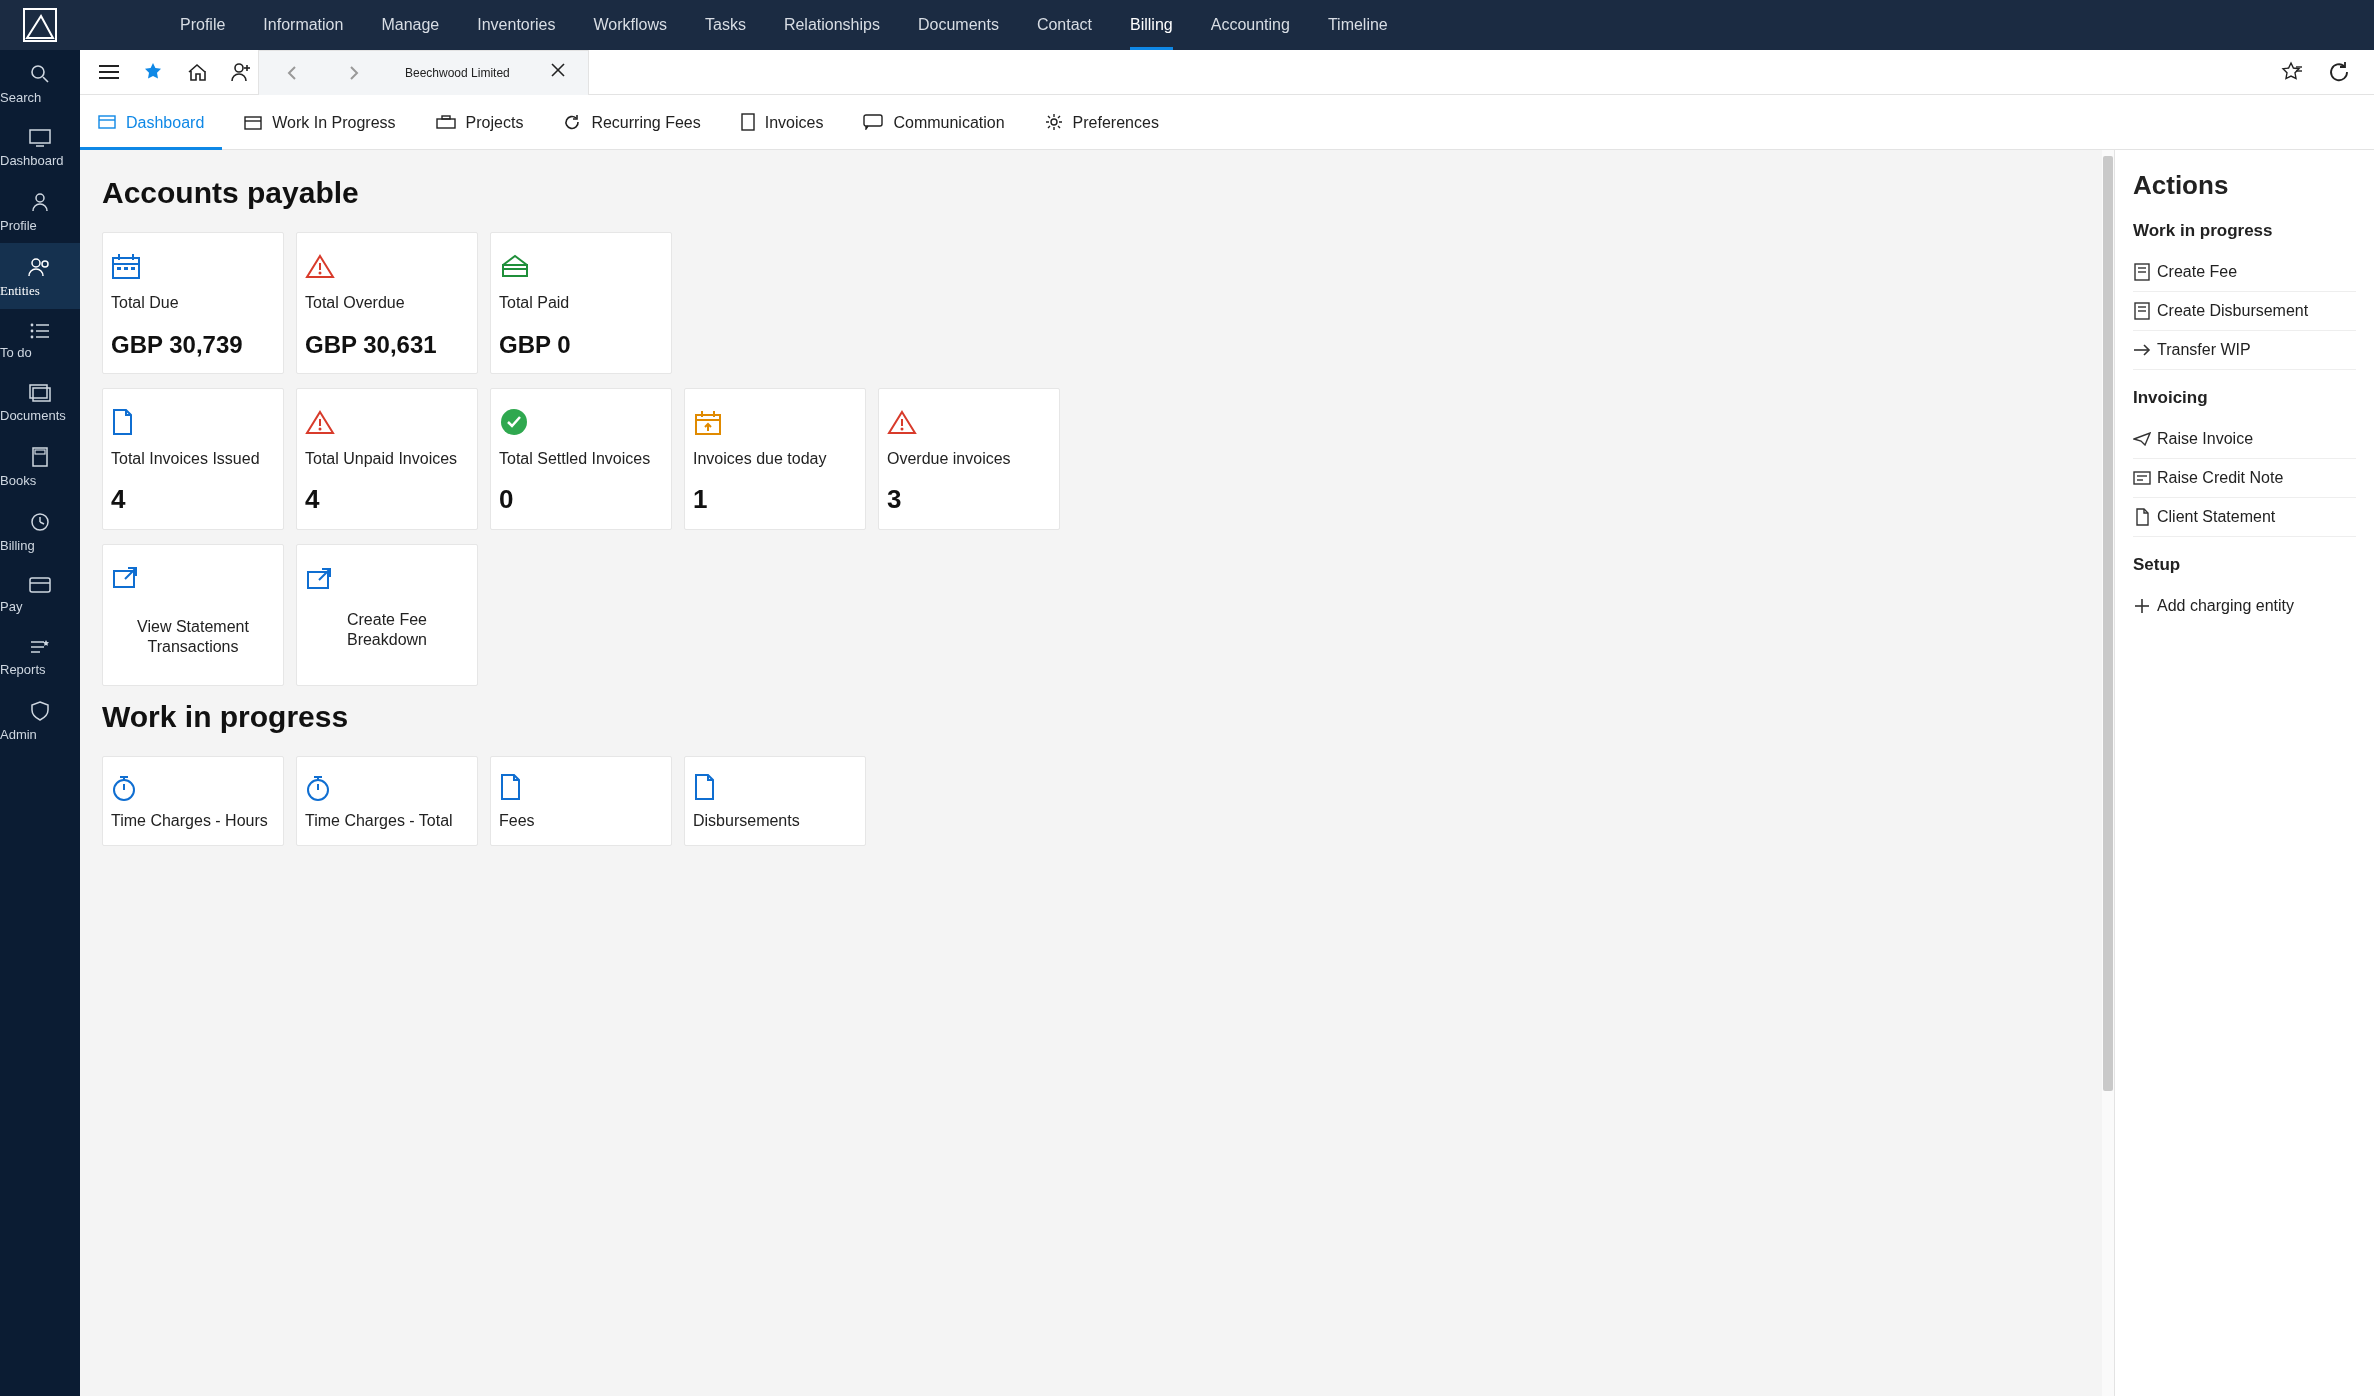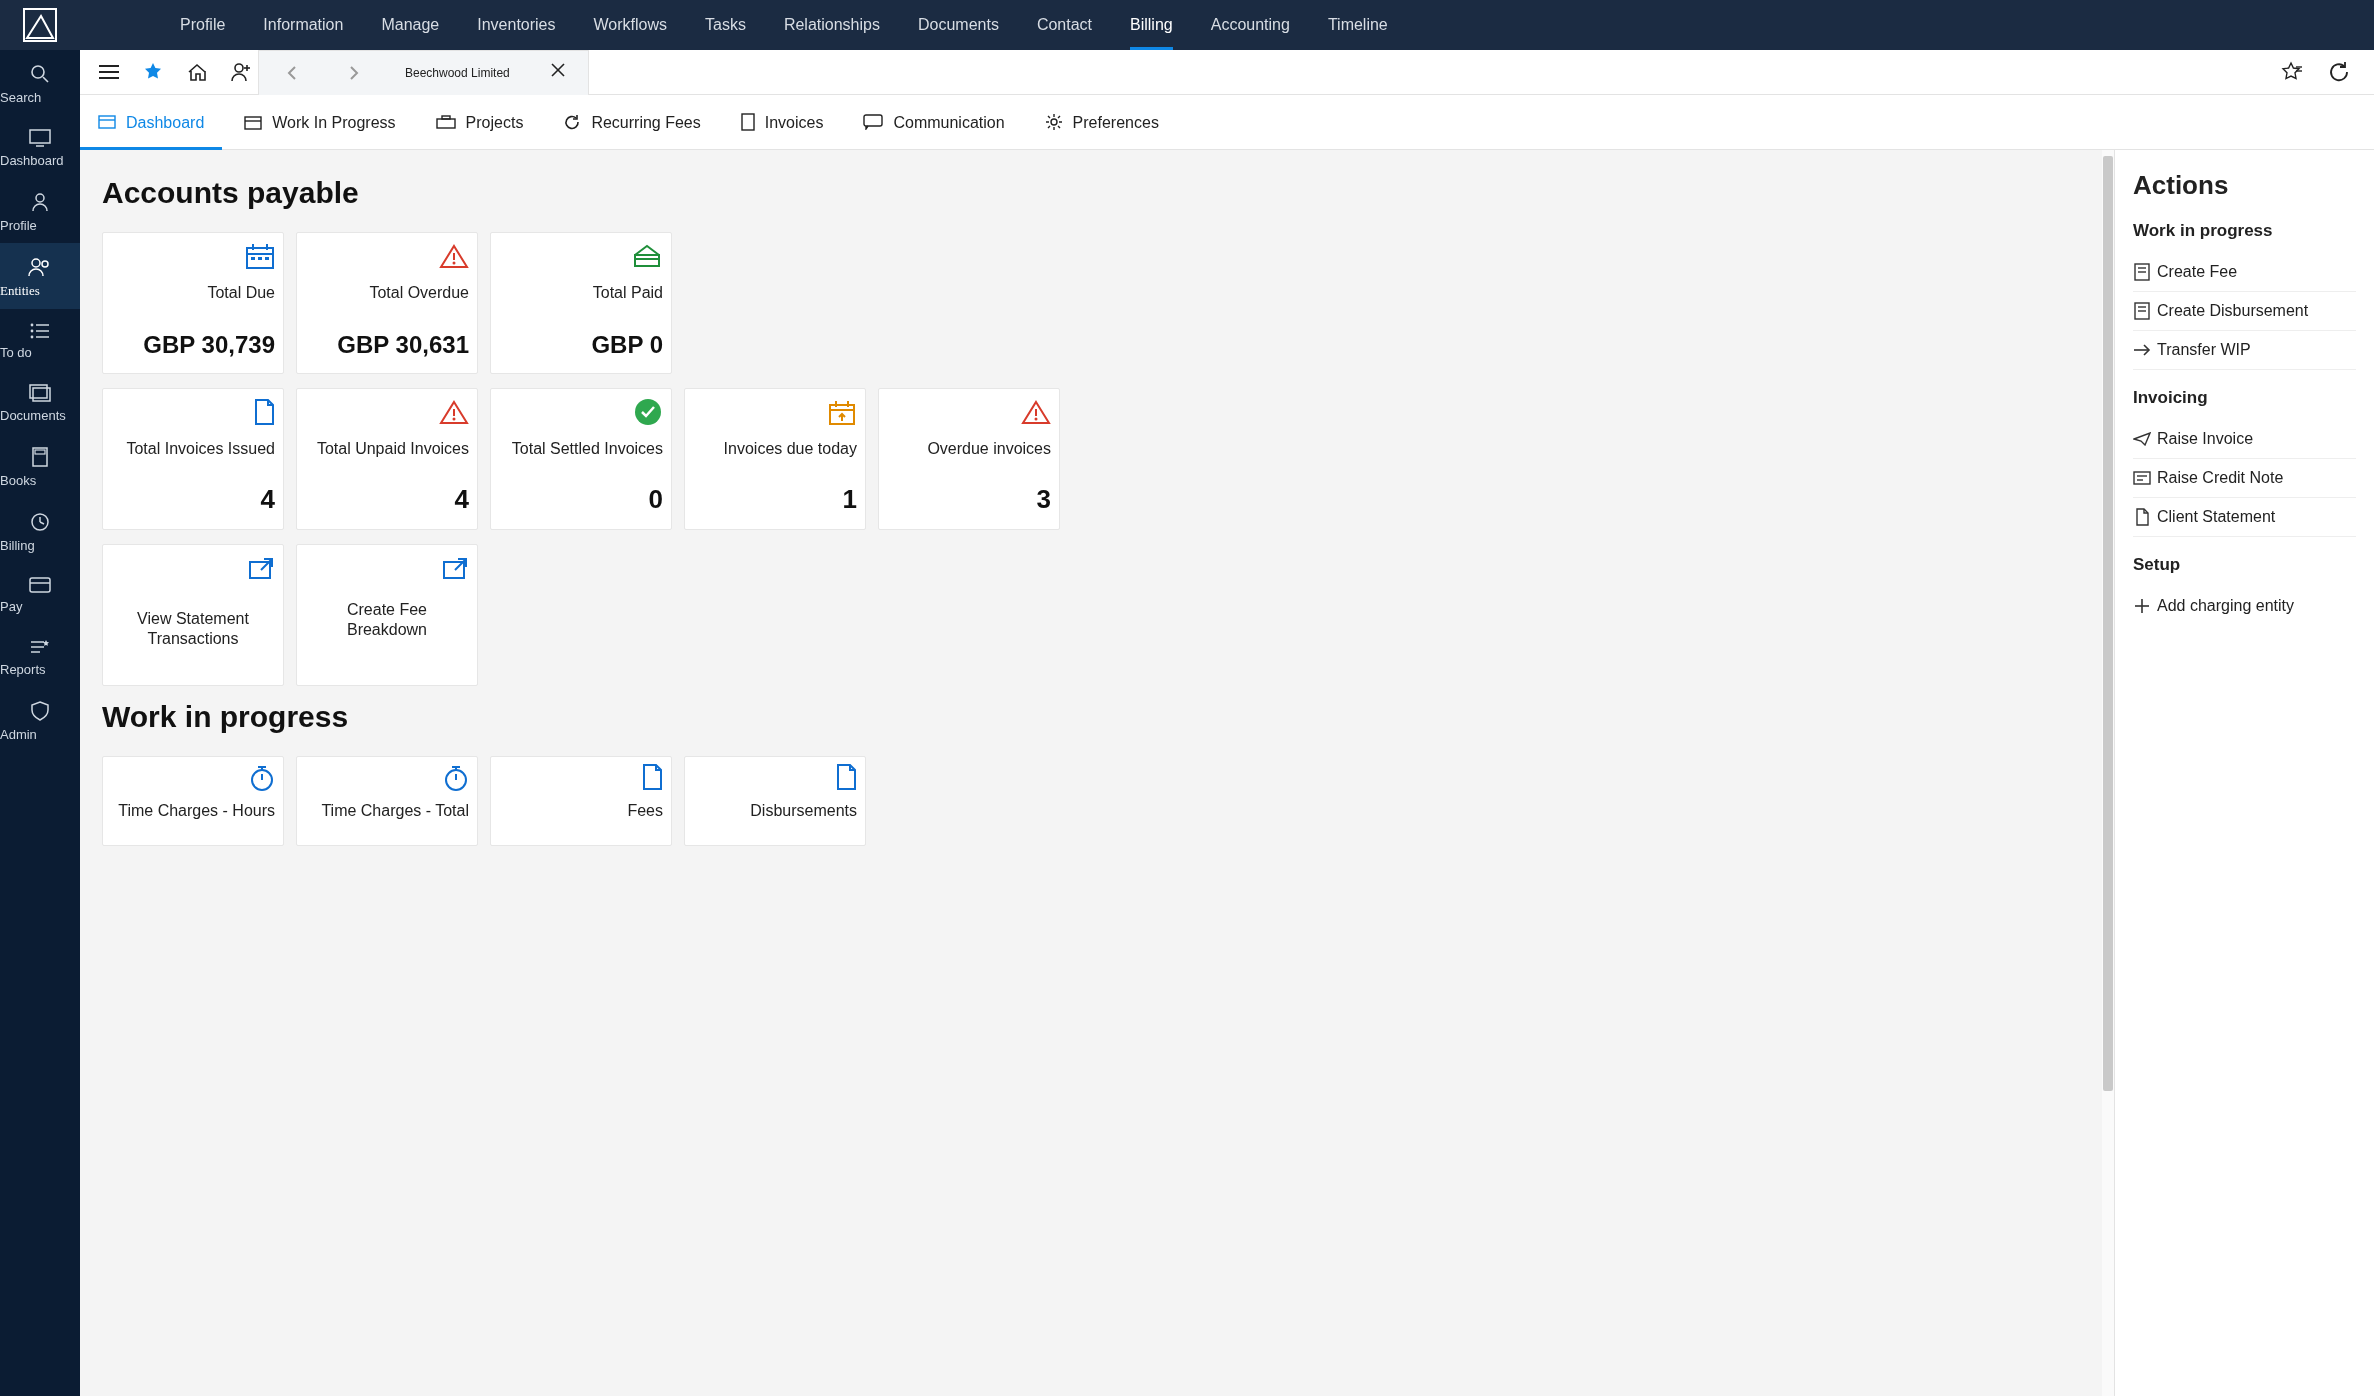--- a/index.html
+++ b/index.html
@@ -71,22 +71,22 @@
 
   
   .maincol {
     position:absolute; top:150px; left:80px; right:260px; bottom:0;
     overflow-y:auto; background:#f4f4f4; padding:26px 10px 26px 22px;
   }
   .maincol h1 { font-size:30px; font-weight:600; margin-bottom:22px; color:#111;}
   .cardrow { display:flex; gap:12px; flex-wrap:wrap; margin-bottom:14px;}
   .card {
     width:182px; height:142px; background:#fff; border:1px solid #e6e6e6; border-radius:2px;
-    display:flex; flex-direction:column; align-items:flex-end; justify-content:flex-start;
-    padding:6px 8px 14px; text-align:center; cursor:pointer;
+    display:flex; flex-direction:column; align-items:flex-start; justify-content:flex-start;
+    padding:16px 8px 14px; text-align:center; cursor:pointer;
   }
   .card .cicon { height:34px; display:flex; align-items:center; justify-content:center; margin-bottom:10px;}
   .card .ctitle { font-size:16px; color:#222; margin-bottom:14px; line-height:1.25;}
   .card .cval { font-size:24px; font-weight:700; color:#111; margin-top:auto;}
   .card.small .cval { font-size:26px; }
 
   
   .actions {
     position:absolute; top:150px; right:0; width:260px; bottom:0;
     border-left:1px solid #e3e3e3; background:#fff; padding:20px 18px;

